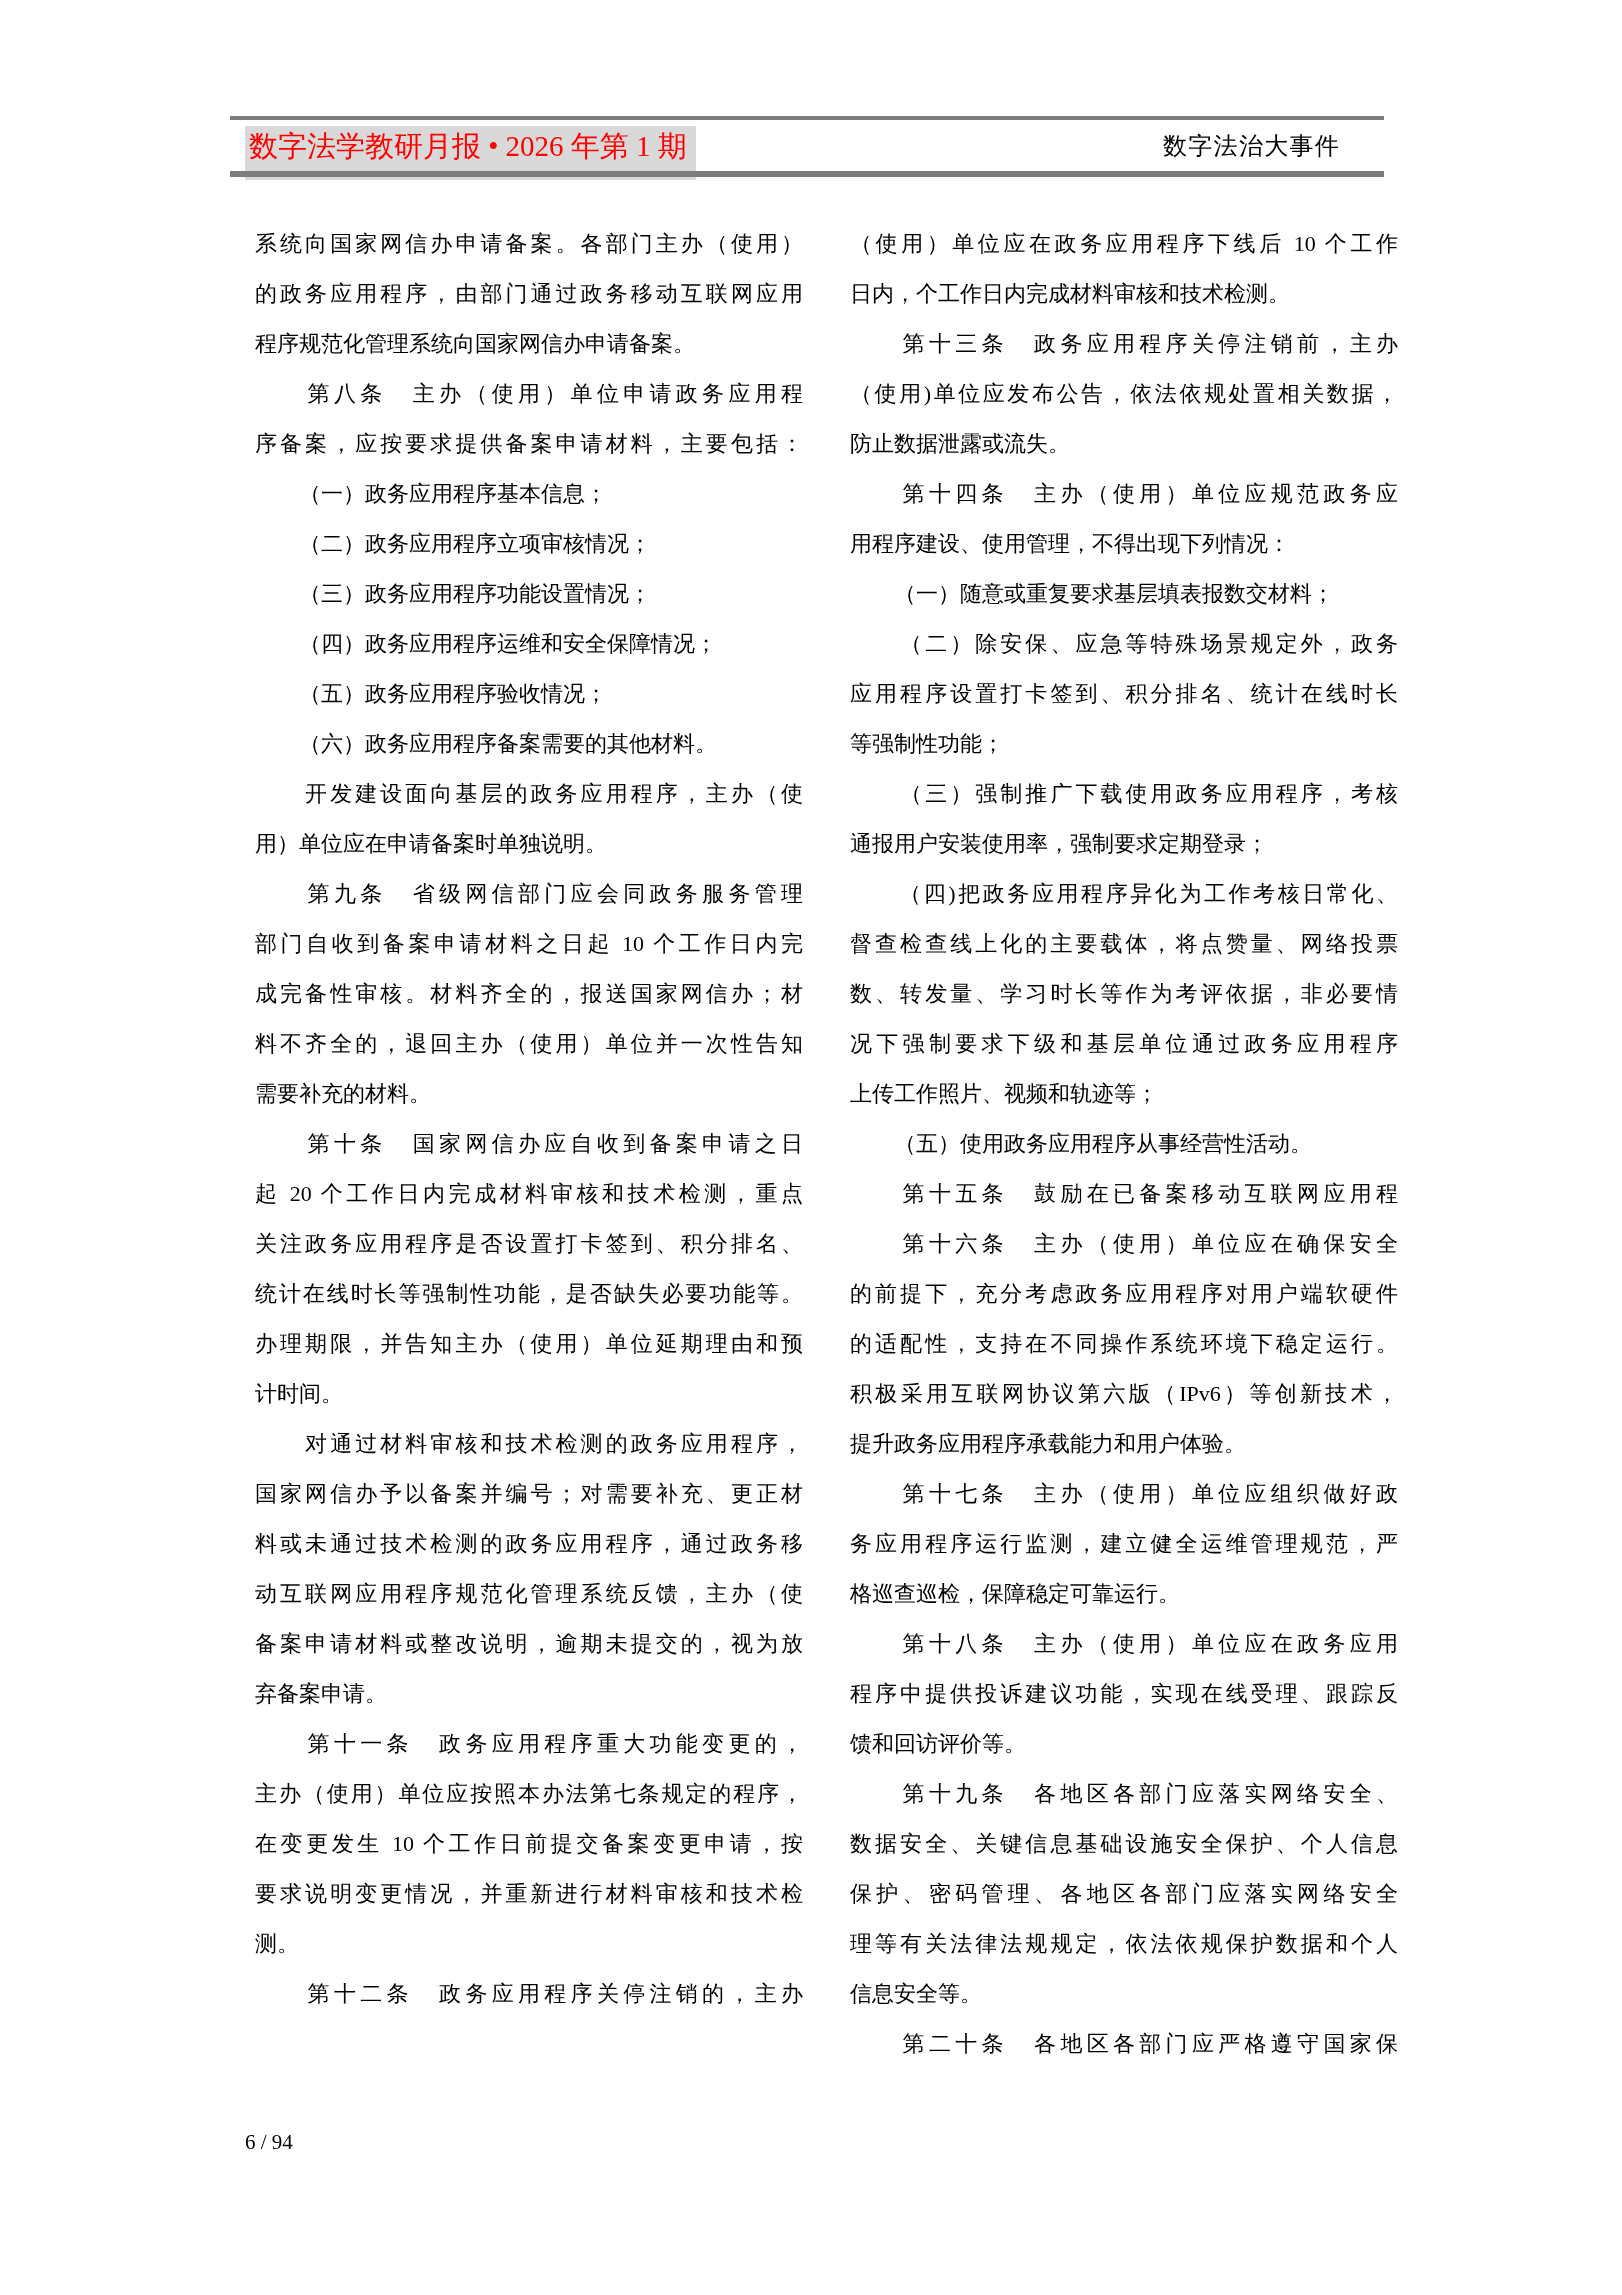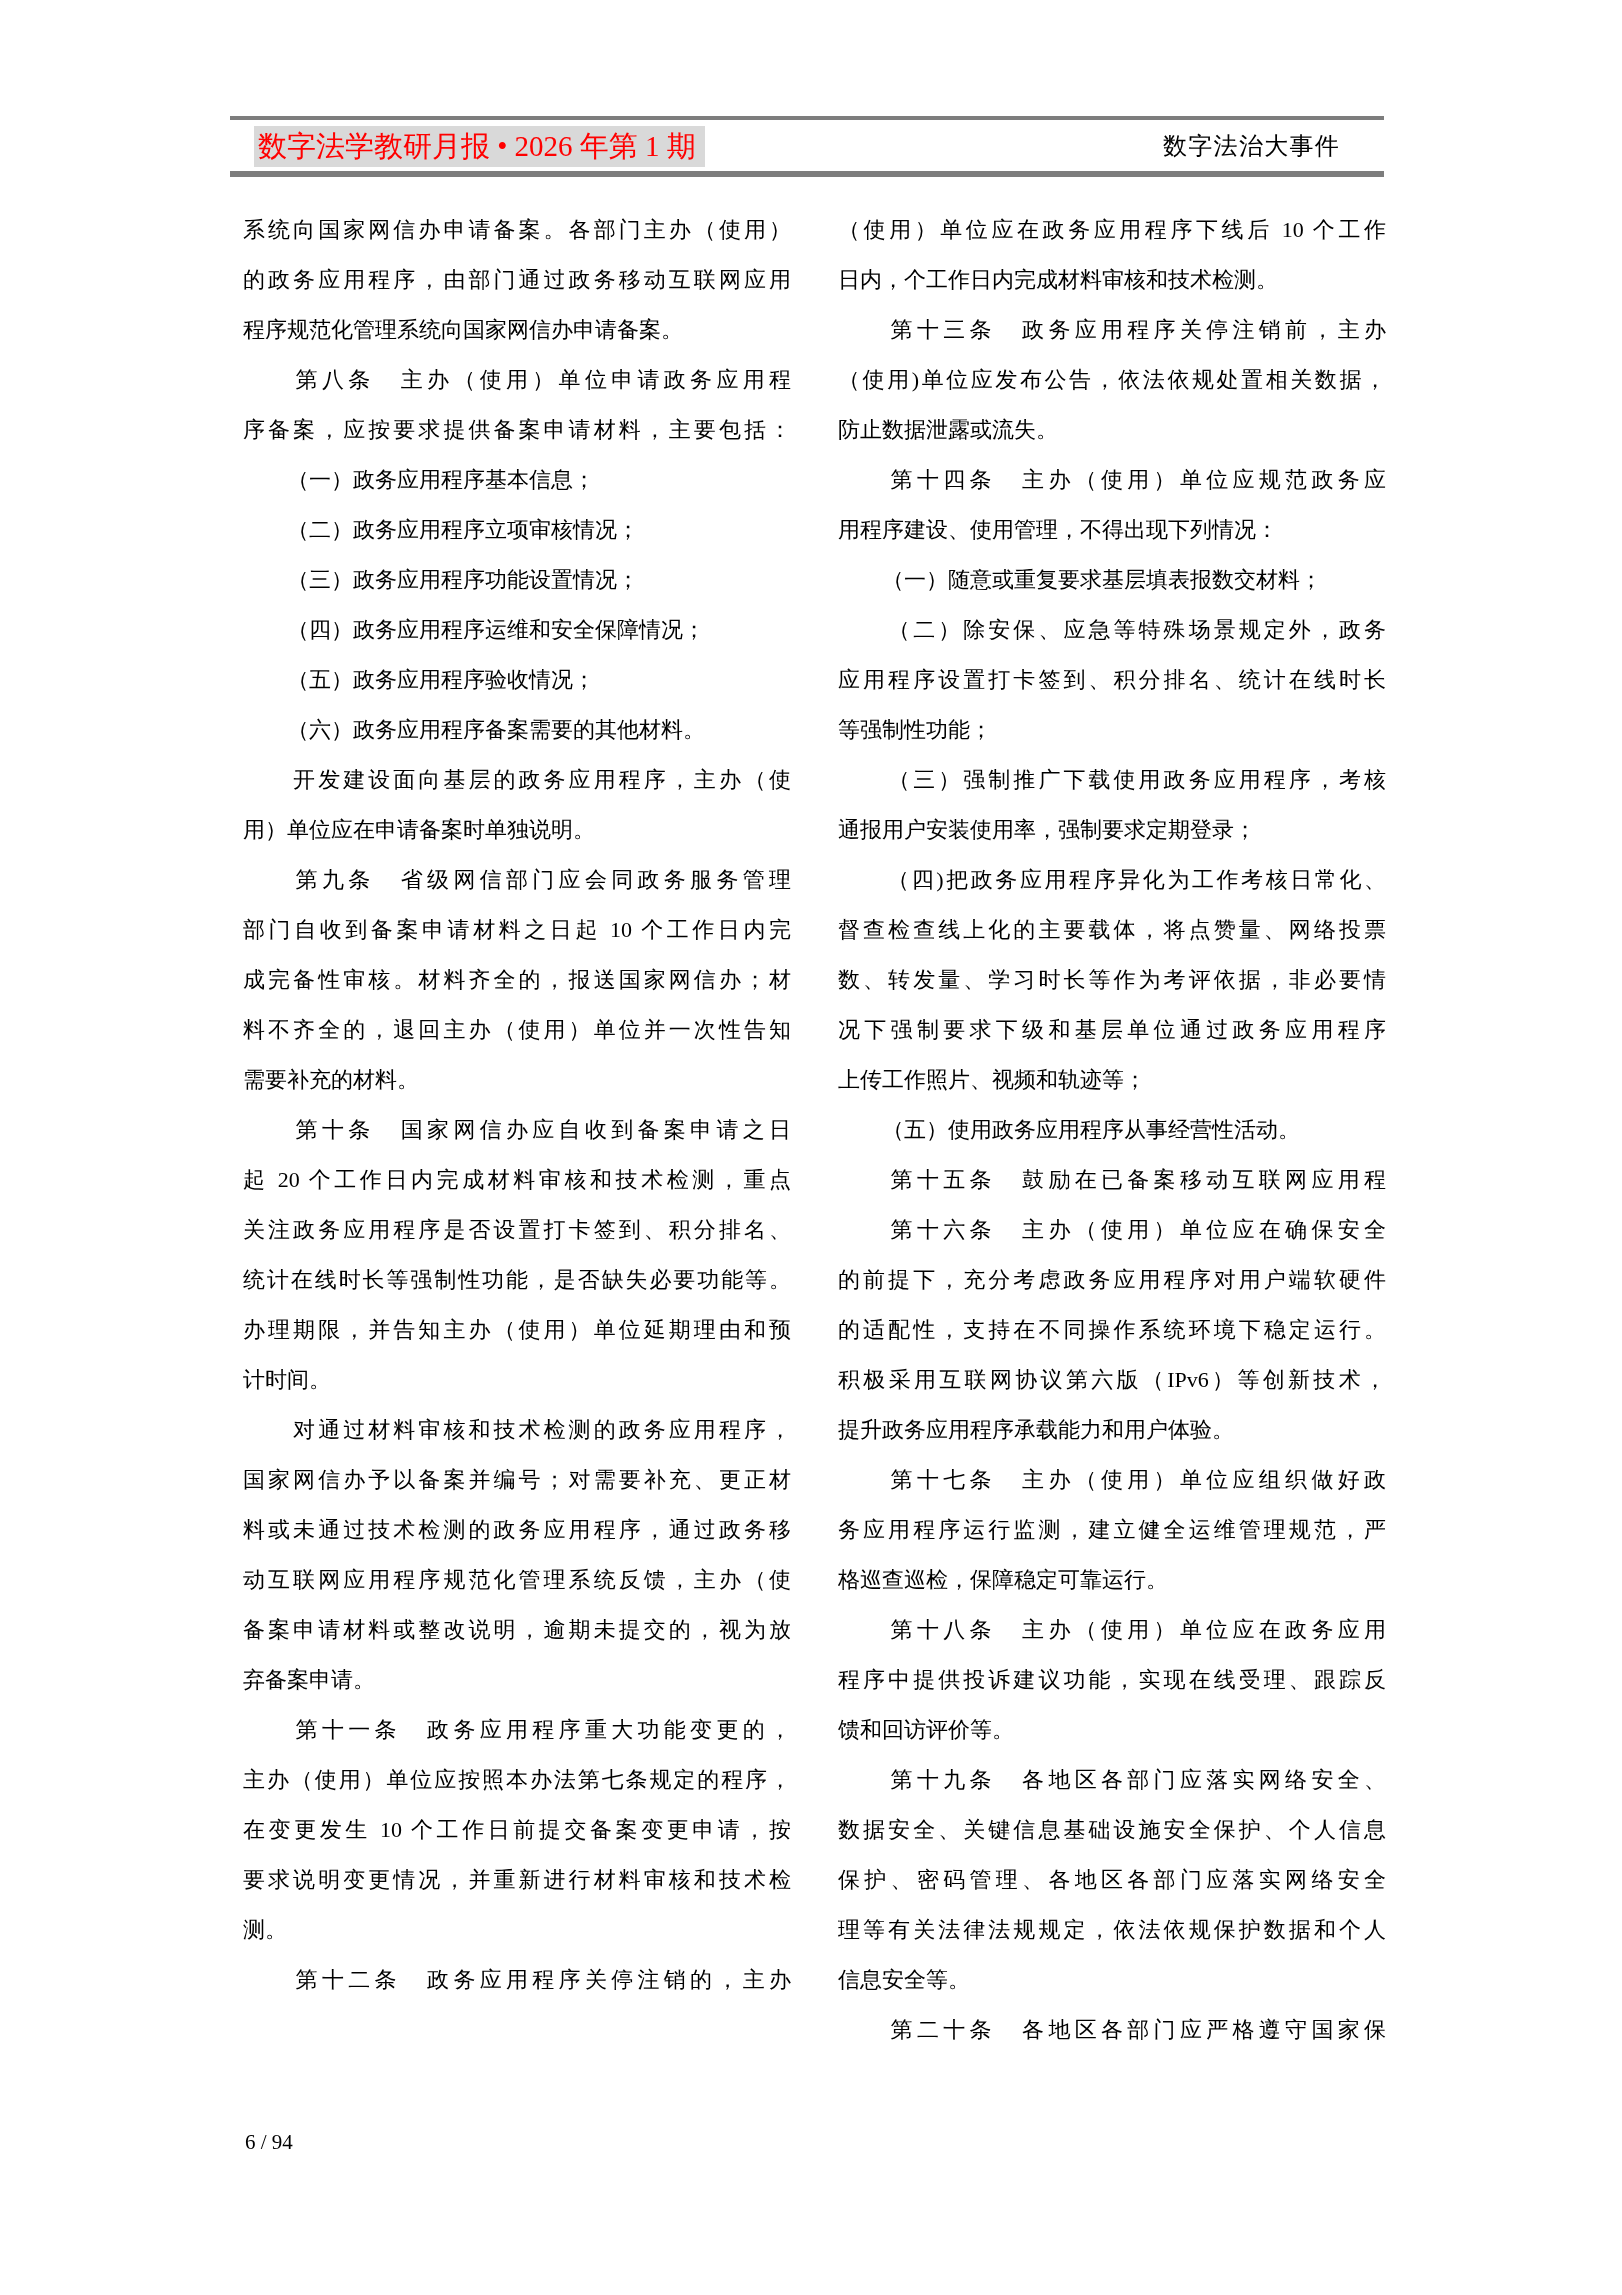--- a/index.html
+++ b/index.html
@@ -15,45 +15,46 @@
   .rule {
     position: absolute;
     left: 230px;
     width: 1154px;
     background: #7d7d7d;
   }
   .rule-top { top: 116px; height: 3.9px; }
   .rule-bottom { top: 171px; height: 5.9px; }
   .journal {
     position: absolute;
-    left: 254px;
+    left: 245px;
     top: 126px;
-    height: 41px;
+    height: 54px;
     line-height: 41px;
     font-size: 29px;
     padding: 0 9.2px 0 3.9px;
     white-space: nowrap;
   }
   .section {
     position: absolute;
     left: 1163px;
     top: 126px;
     height: 41px;
     line-height: 41px;
     font-size: 24px;
     letter-spacing: 1.3px;
     white-space: nowrap;
     color: #000000;
   }
   .col {
     position: absolute;
-    top: 205px;
+    top: 219px;
     width: 548px;
     height: 1908px;
     overflow: hidden;
+    margin-left: 12px;
   }
   .col-left  { left: 243px; }
   .col-right { left: 838px; }
   .ln {
     height: 50px;
     line-height: 50px;
     font-size: 22px;
     white-space: nowrap;
     overflow: hidden;
     text-align: justify;

